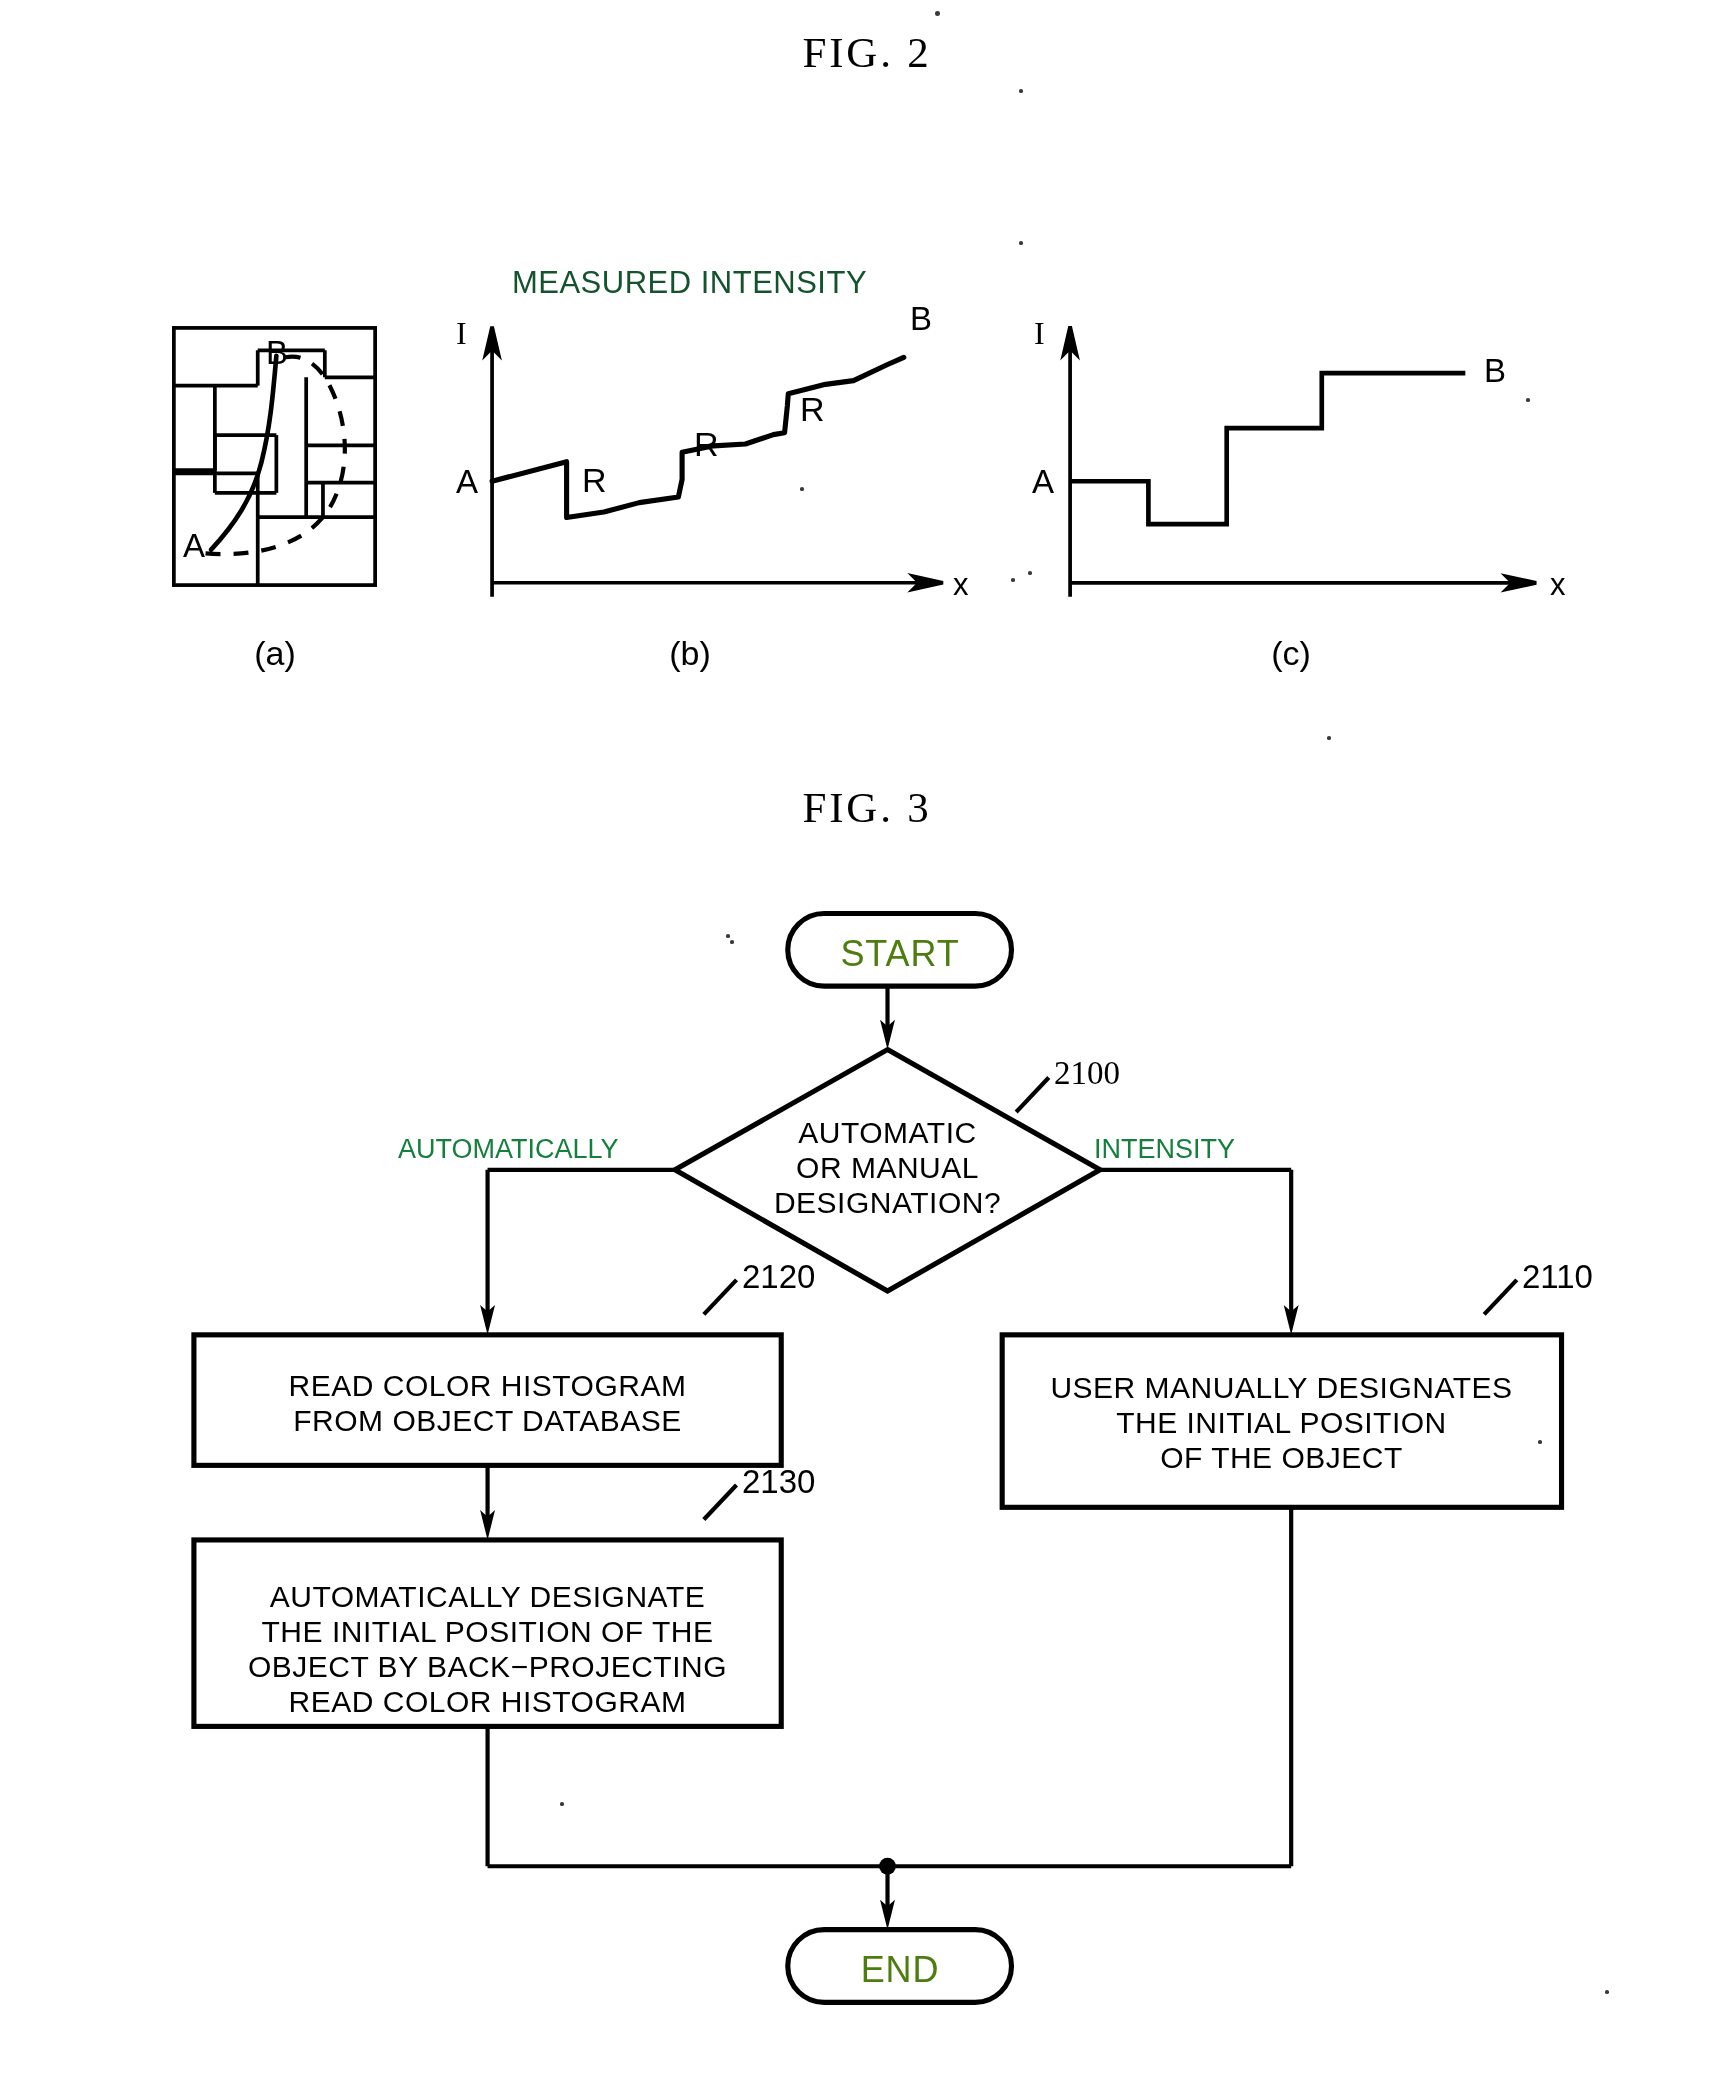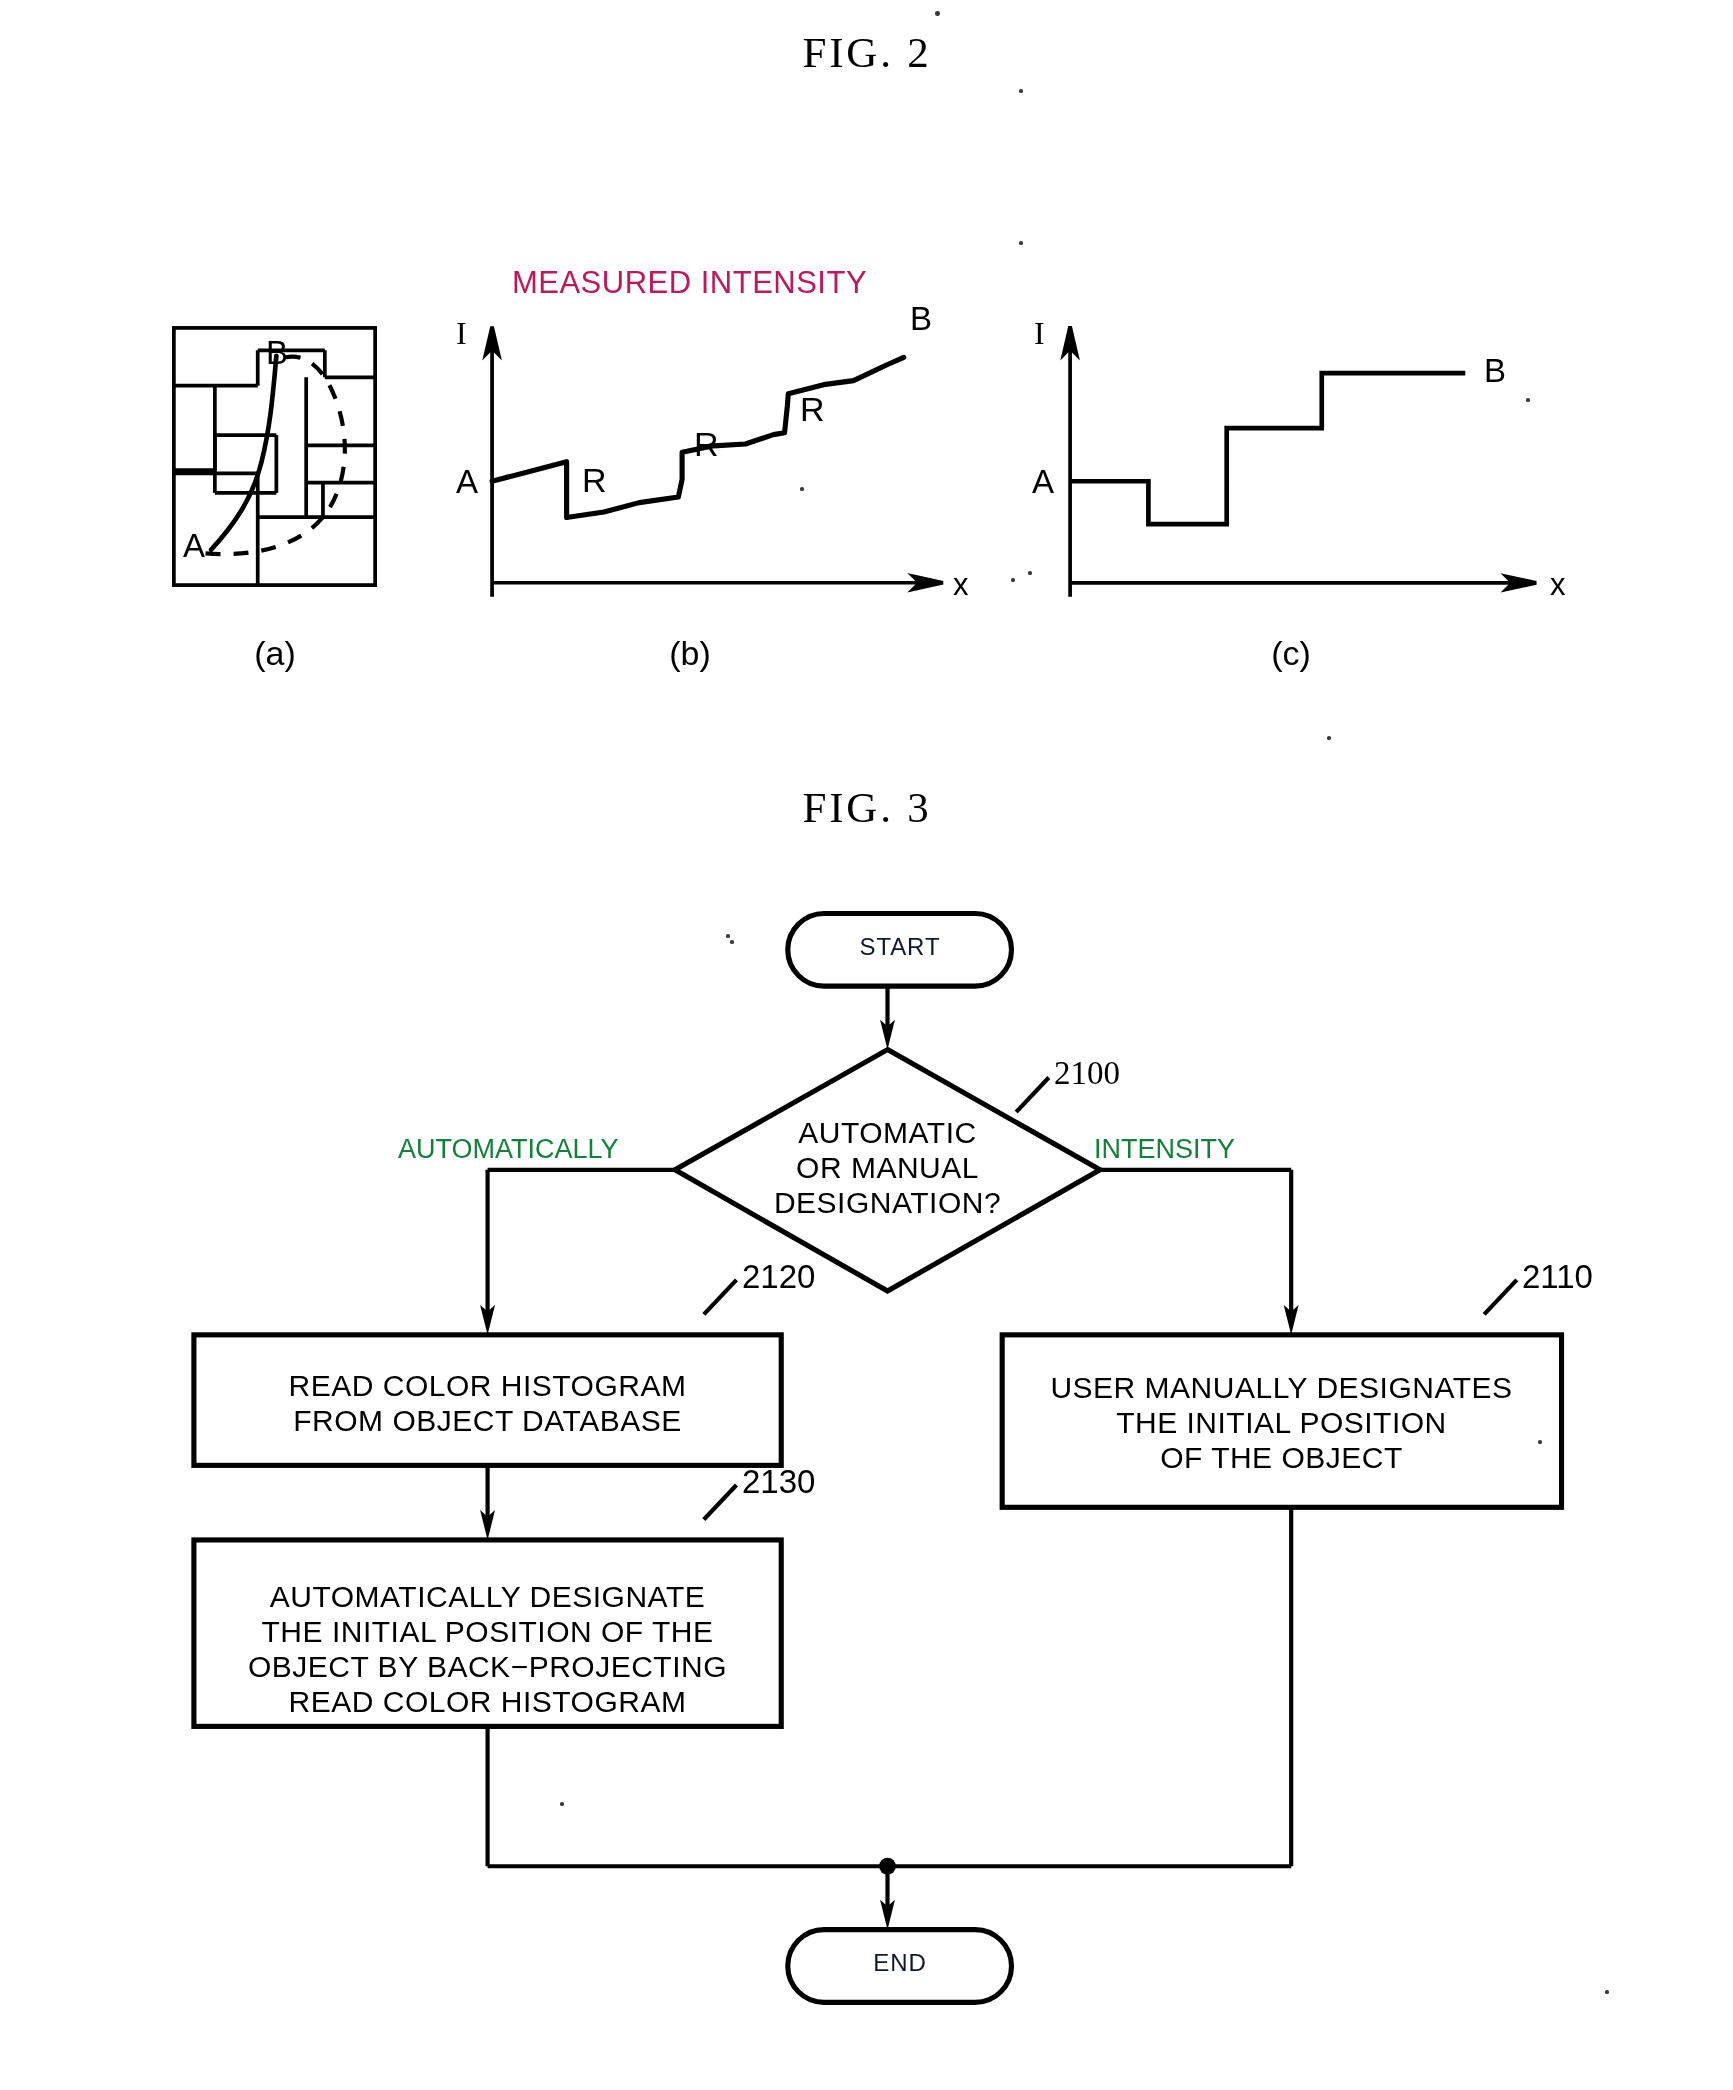--- a/index.html
+++ b/index.html
@@ -40,21 +40,21 @@
     text-align: center;
     color: #000;
   }
   .chart-title {
     position: absolute;
     font-family: "Liberation Sans", sans-serif;
     font-size: 31px;
     letter-spacing: 0.5px;
     text-align: center;
     white-space: nowrap;
-    color: #be185d;
+    color: #14532d;
   }
   .axis-label {
     position: absolute;
     font-family: "Liberation Sans", sans-serif;
     font-size: 31px;
     color: #000;
   }
   .axis-label.serif-i {
     font-family: "Liberation Serif", serif;
     font-size: 32px;
@@ -94,22 +94,22 @@
   .branch-label {
     position: absolute;
     font-family: "Liberation Sans", sans-serif;
     font-size: 27px;
     color: #15803d;
     white-space: nowrap;
   }
   .term-text {
     position: absolute;
     font-family: "Liberation Sans", sans-serif;
-    font-size: 24px;
-    color: #0f172a;
+    font-size: 36px;
+    color: #4d7c0f;
     letter-spacing: 0.9px;
   }
   .speck {
     position: absolute;
     background: #3a3a3a;
     border-radius: 50%;
   }
 </style>
 </head>
 <body>

